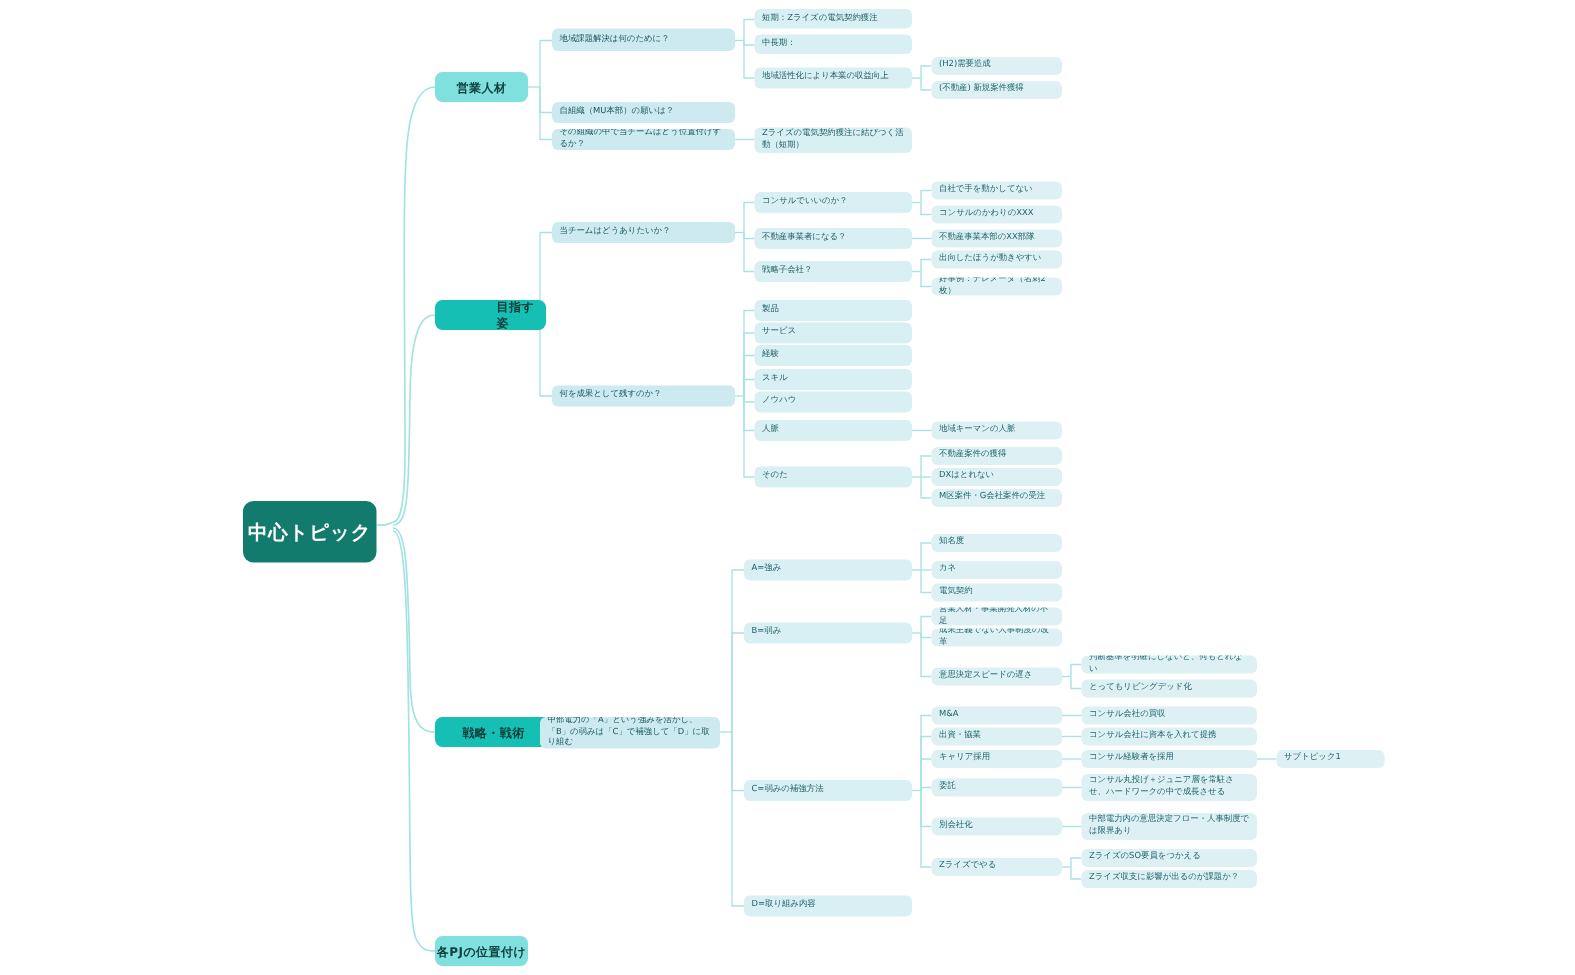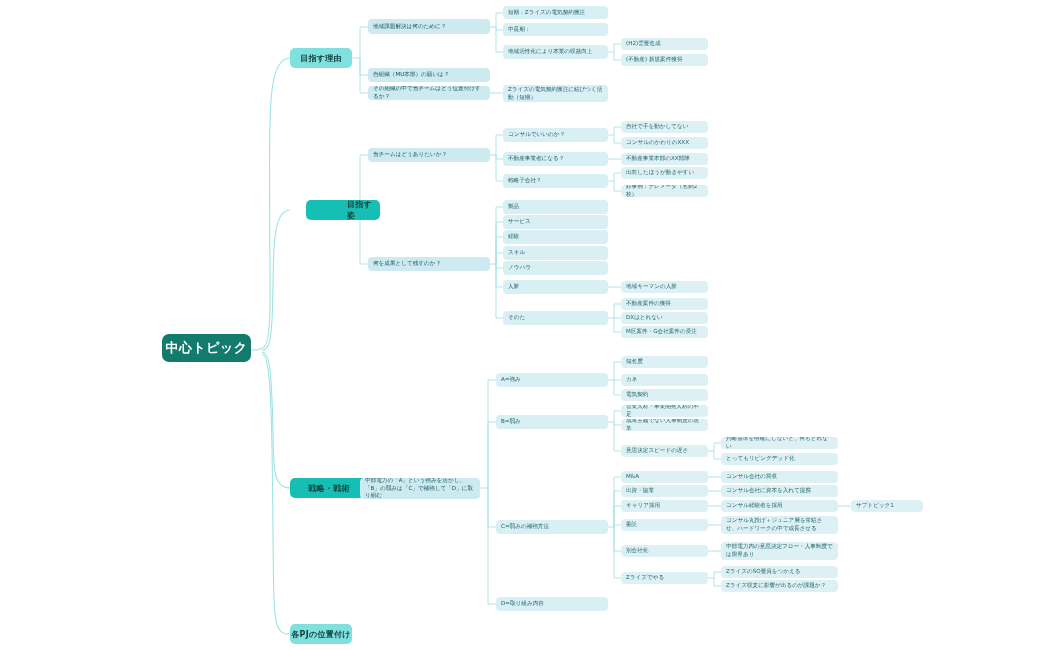--- a/index.html
+++ b/index.html
@@ -203,26 +203,26 @@
       <path d="M708,525 L721,525"></path>
       <path d="M708,551 L721,551"></path>
       <path d="M708,578 L714,578"></path>
       <path d="M714,578 L714,572 L721,572"></path>
       <path d="M714,578 L714,586 L721,586"></path>
 
       <path d="M838,506 L851,506"></path>
     </g>
   </svg>
 
-  <div class="node n-root" style="left:162px; top:334px; width:89px; height:28px;">
+  <div class="node n-root" style="left:162px; top:334px; width:89px; height:41px;">
     <span>中心トピック</span>
   </div>
 
   <div class="node n-l1b" style="left:290px; top:48px; width:62px; height:20px;">
-    <span>目指す理由</span>
+    <span>営業人材</span>
   </div>
 
   <div class="node n-l2" style="left:368px; top:19px; width:122px; height:15px;">
     <span>地域課題解決は何のために？</span>
   </div>
   <div class="node n-l3" style="left:503px; top:6px; width:105px; height:13px;">
     <span>短期：Zライズの電気契約獲注</span>
   </div>
   <div class="node n-l3" style="left:503px; top:23px; width:105px; height:13px;">
     <span>中長期：</span>
@@ -240,21 +240,21 @@
   <div class="node n-l2" style="left:368px; top:68px; width:122px; height:14px;">
     <span>自組織（MU本部）の願いは？</span>
   </div>
   <div class="node n-l2" style="left:368px; top:86px; width:122px; height:14px;">
     <span>その組織の中で当チームはどう位置付けするか？</span>
   </div>
   <div class="node n-l3 n-multi" style="left:503px; top:85px; width:105px; height:17px;">
     <span>Zライズの電気契約獲注に結びつく活動（短期）</span>
   </div>
 
-  <div class="node n-l1" style="left:306px; top:200px; width:74px; height:20px;padding-left:41px;">
+  <div class="node n-l1" style="left:290px; top:200px; width:74px; height:20px;padding-left:41px;">
     <span>目指す姿</span>
   </div>
 
   <div class="node n-l2" style="left:368px; top:148px; width:122px; height:14px;">
     <span>当チームはどうありたいか？</span>
   </div>
   <div class="node n-l3" style="left:503px; top:128px; width:105px; height:14px;">
     <span>コンサルでいいのか？</span>
   </div>
   <div class="node n-l4" style="left:621px; top:121px; width:87px; height:12px;">

